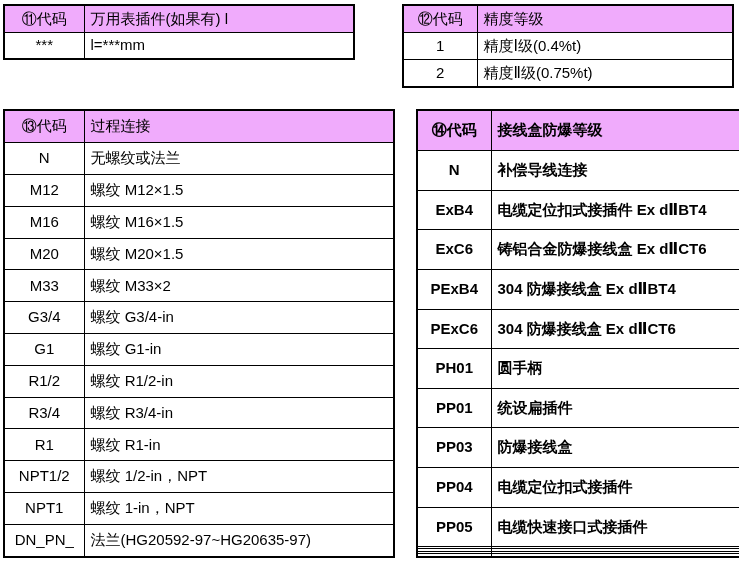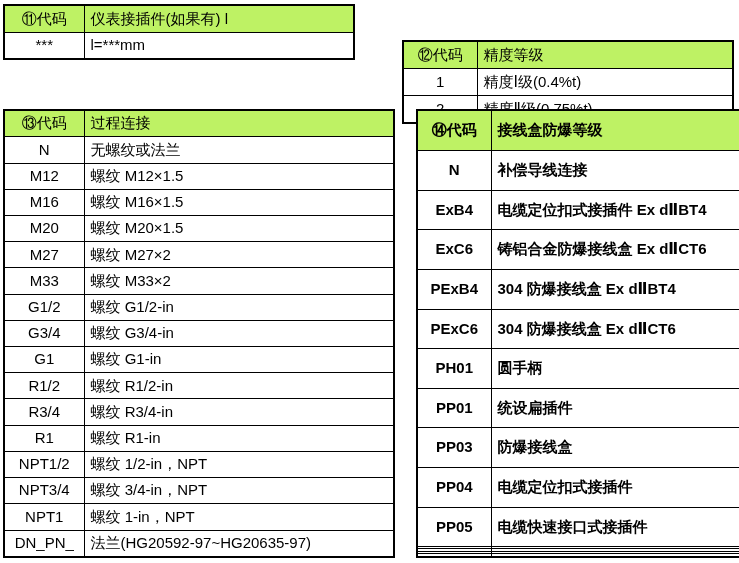--- a/index.html
+++ b/index.html
@@ -18,40 +18,40 @@
     border:1px solid #000000;
     font-size:15px;
     line-height:1.1;
     overflow:hidden;
     white-space:nowrap;
     vertical-align:middle;
     padding:0;
   }
   table.doc-table td.code{ text-align:center; }
   table.doc-table td.desc{ text-align:left; padding-left:6px; }
-  table.doc-table tr.header-row td{ background:#bef264; }
+  table.doc-table tr.header-row td{ background:#f0abfc; }
   #t1{ left:3px;  top:4px;   width:352px; height:56px;  }
-  #t2{ left:402px; top:4px;  width:332px; height:84px;margin-top:36px;  }
+  #t2{ left:402px; top:4px;  width:332px; height:84px;  }
   #t3{ left:3px;  top:109px; width:392px; height:449px; }
   #t4{ left:416px; top:109px; width:332px; height:449px;font-weight:bold; }
   #t1 col.c1, #t3 col.c1{ width:80px; }
   #t2 col.c1, #t4 col.c1{ width:74px; }
 </style>
 </head>
 <body>
 
 <table id="t1" class="doc-table">
   <colgroup>
       <col class="c1">
       <col class="c2">
     </colgroup>
 <tbody>
       <tr class="header-row">
         <td class="code">⑪代码</td>
-        <td class="desc">仪表接插件(如果有) l</td>
+        <td class="desc">万用表插件(如果有) l</td>
       </tr>
       <tr>
         <td class="code">***</td>
         <td class="desc">l=***mm</td>
       </tr>
     </tbody>
   </table>
 
 <table id="t2" class="doc-table">
   <colgroup>
@@ -94,32 +94,24 @@
       </tr>
       <tr>
         <td class="code">M16</td>
         <td class="desc">螺纹 M16×1.5</td>
       </tr>
       <tr>
         <td class="code">M20</td>
         <td class="desc">螺纹 M20×1.5</td>
       </tr>
       <tr>
-        <td class="code">M27</td>
-        <td class="desc">螺纹 M27×2</td>
-      </tr>
-      <tr>
         <td class="code">M33</td>
         <td class="desc">螺纹 M33×2</td>
       </tr>
       <tr>
-        <td class="code">G1/2</td>
-        <td class="desc">螺纹 G1/2-in</td>
-      </tr>
-      <tr>
         <td class="code">G3/4</td>
         <td class="desc">螺纹 G3/4-in</td>
       </tr>
       <tr>
         <td class="code">G1</td>
         <td class="desc">螺纹 G1-in</td>
       </tr>
       <tr>
         <td class="code">R1/2</td>
         <td class="desc">螺纹 R1/2-in</td>
@@ -130,24 +122,20 @@
       </tr>
       <tr>
         <td class="code">R1</td>
         <td class="desc">螺纹 R1-in</td>
       </tr>
       <tr>
         <td class="code">NPT1/2</td>
         <td class="desc">螺纹 1/2-in，NPT</td>
       </tr>
       <tr>
-        <td class="code">NPT3/4</td>
-        <td class="desc">螺纹 3/4-in，NPT</td>
-      </tr>
-      <tr>
         <td class="code">NPT1</td>
         <td class="desc">螺纹 1-in，NPT</td>
       </tr>
       <tr>
         <td class="code">DN_PN_</td>
         <td class="desc">法兰(HG20592-97~HG20635-97)</td>
       </tr>
     </tbody>
   </table>
 

